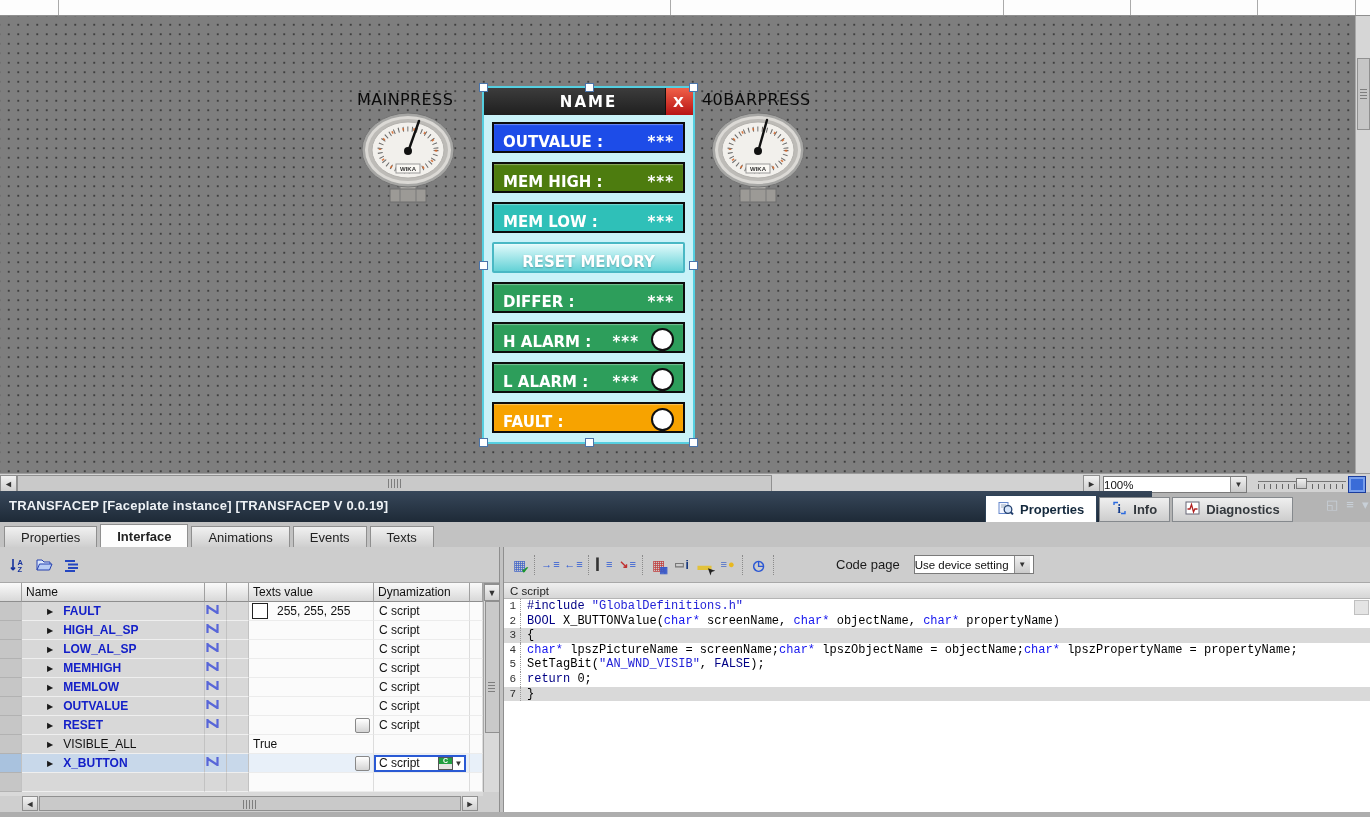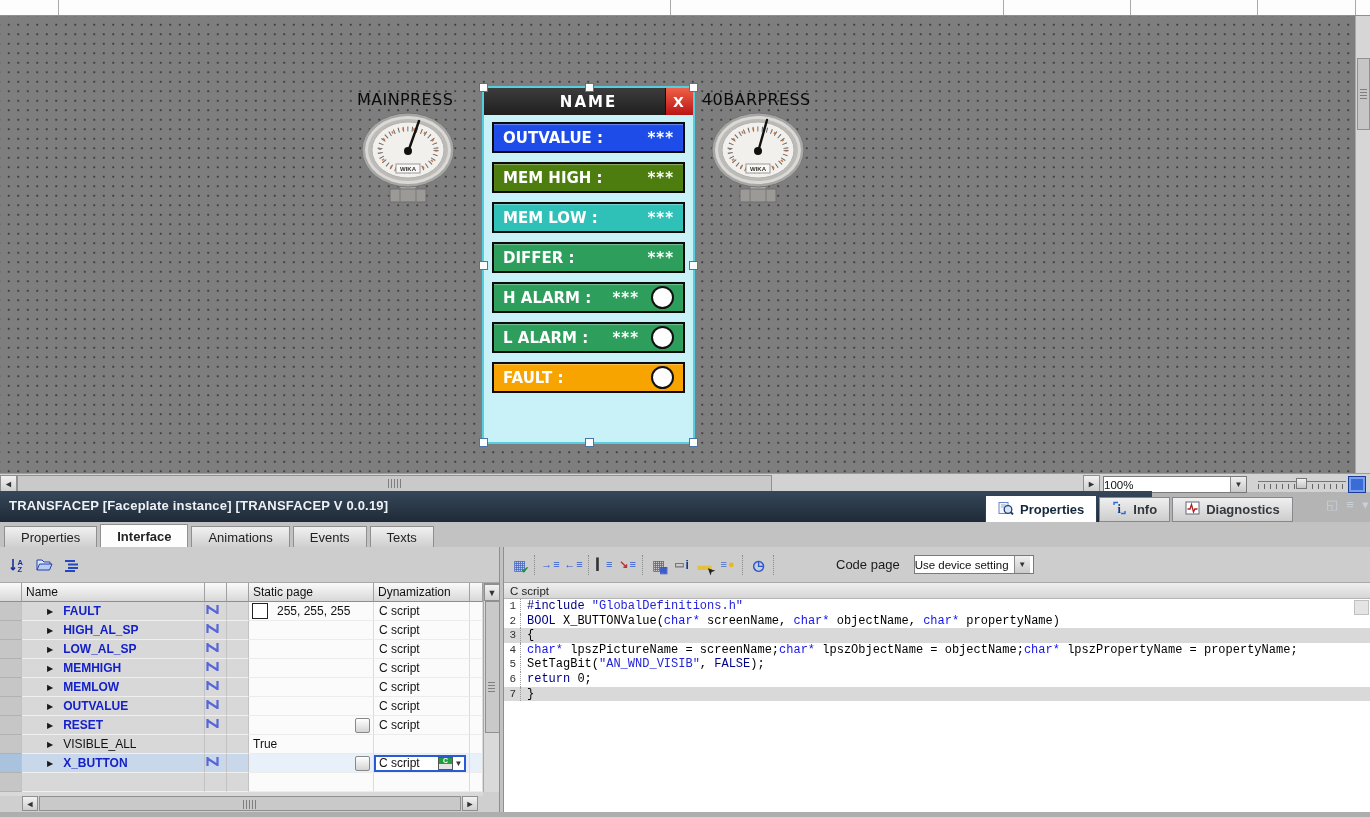--- a/index.html
+++ b/index.html
@@ -13,21 +13,21 @@
   
   #canvas{position:absolute;left:0;top:16px;width:1356px;height:457px;background-color:#7e7e7e;
     background-image:radial-gradient(circle,#3f3f3f 1px,transparent 1.3px);background-size:9.5px 9.5px;background-position:4px 4px;overflow:hidden}
   .obj-label{position:absolute;color:#0a0a0a;font-size:16px;font-family:"DejaVu Sans",sans-serif;letter-spacing:.4px}
 
   
   #faceplate{position:absolute;left:482px;top:70px;width:209px;height:354px;background:#c9f2f8;border:2px solid #55cfe0}
   .fp-header{position:relative;height:27px;background:linear-gradient(#3c3c3c,#1f1f1f);display:flex;align-items:center;justify-content:center;color:#fff;font-weight:bold;font-size:15px;letter-spacing:2px;font-family:"DejaVu Sans",sans-serif}
   .fp-close{position:absolute;right:0;top:0;width:27px;height:27px;background:linear-gradient(#f06048,#b81414);border-left:1px solid #111;color:#fff;font-weight:bold;font-size:14px;display:flex;align-items:center;justify-content:center;cursor:pointer}
   #fp-rows{padding:7px 8px 0 8px}
-  .fp-row{height:27px;border:2px solid #0c0c0c;margin-bottom:9px;display:flex;align-items:center;padding:0 9px;color:#fff;font-weight:bold;font-size:15px;font-family:"DejaVu Sans",sans-serif;box-shadow:inset 0 1px 1px rgba(255,255,255,.35)}
+  .fp-row{height:27px;border:2px solid #0c0c0c;margin-bottom:9px;display:flex;align-items:flex-end;padding:0 9px;color:#fff;font-weight:bold;font-size:15px;font-family:"DejaVu Sans",sans-serif;box-shadow:inset 0 1px 1px rgba(255,255,255,.35)}
   .fp-lab{white-space:nowrap}
   .fp-val{margin-left:auto;letter-spacing:1px}
   .fp-led{width:19px;height:19px;border-radius:50%;background:#fff;border:2px solid #111;margin-left:12px;flex:none}
   .fp-btn{justify-content:center;border:2px solid #49b8c4;border-radius:2px;background:linear-gradient(#e2fafb,#9ce4e7 55%,#64d2d6);text-shadow:0 1px 2px rgba(0,60,70,.35)}
   .hd{position:absolute;width:7px;height:7px;background:#fff;border:1px solid #4a74aa}
 
   
   .gauge{position:absolute}
 
   
@@ -186,20 +186,23 @@
             <span class="fp-lab">OUTVALUE :</span>
             <span class="fp-val">***</span>
           </div>
           <div class="fp-row" style="background: #4d7c0f;">
             <span class="fp-lab">MEM HIGH :</span>
             <span class="fp-val">***</span>
           </div>
           <div class="fp-row" style="background: rgb(47, 192, 184);">
             <span class="fp-lab">MEM LOW :</span>
             <span class="fp-val">***</span>
+          </div>
+          <div class="fp-row fp-btn">
+            <span class="fp-lab">RESET MEMORY</span>
           </div>
           <div class="fp-row" style="background: rgb(45, 158, 91);">
             <span class="fp-lab">DIFFER :</span>
             <span class="fp-val">***</span>
           </div>
           <div class="fp-row" style="background: rgb(45, 158, 91);">
             <span class="fp-lab">H ALARM :</span>
             <span class="fp-val">***</span>
             <span class="fp-led"></span>
           </div>
@@ -320,21 +323,21 @@
                 <line x1="2" y1="13" x2="12" y2="13"></line>
               </g>
             </svg>
           </span>
         </div>
       <div id="table-header">
         <div class="hc w-sel"></div>
         <div class="hc w-name">Name</div>
         <div class="hc w-i1"></div>
         <div class="hc w-i2"></div>
-        <div class="hc w-st">Static page</div>
+        <div class="hc w-st">Texts value</div>
         <div class="hc w-dy">Dynamization</div>
         <div class="hc w-pd"></div>
       </div>
       <div id="table-rows">
           <div class="trow">
             <div class="c c-sel w-sel"></div>
             <div class="c w-name">
               <span class="tri">▶</span>
               <span class="nm">FAULT</span>
             </div>

